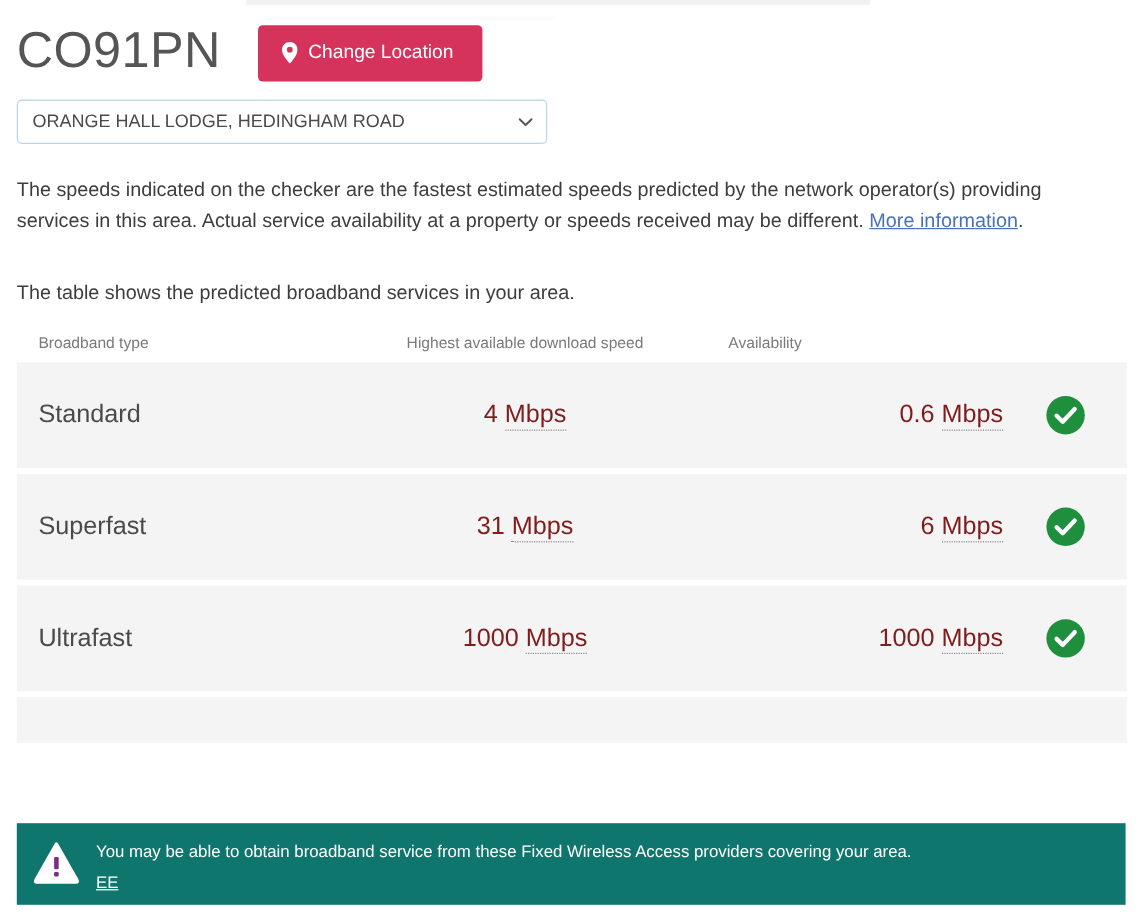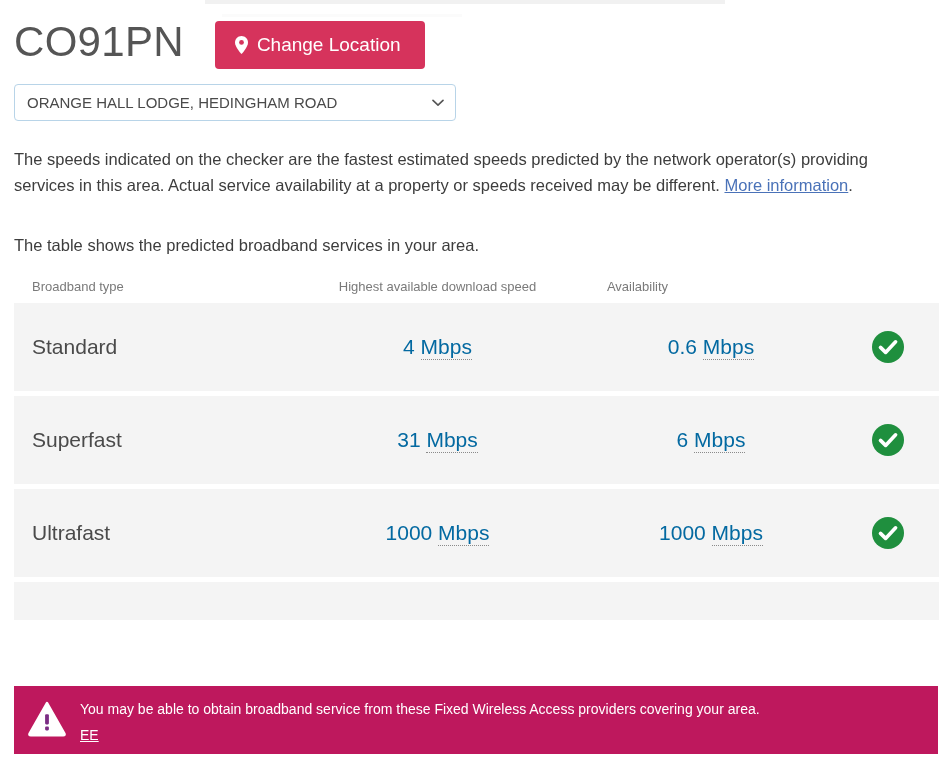--- a/index.html
+++ b/index.html
@@ -56,21 +56,21 @@
     font-weight: 400;
     letter-spacing: 0.3px;
     white-space: nowrap;
   }
   .change-location-btn {
     background: #d6335c;
     color: #ffffff;
     border: none;
     border-radius: 4px;
     font-family: "Liberation Sans", sans-serif;
-    font-size: 19px;
+    font-size: 16px;
     padding: 14px 24px 15px 20px;
     cursor: pointer;
     display: inline-flex;
     align-items: center;
     gap: 9px;
     line-height: 1;
     white-space: nowrap;
   }
   .pin-icon {
     display: inline-block;
@@ -160,26 +160,26 @@
 
   .cell-type {
     width: 275px;
     padding-left: 18px;
     box-sizing: border-box;
     font-size: 21px;
     color: #4a4a4a;
   }
   .cell-speed {
     font-size: 21px;
-    color: #0369a1;
+    color: #7f1d1d;
     box-sizing: border-box;
     text-align: center;
   }
   .cell-speed.down { width: 297px; }
-  .cell-speed.up   { width: 250px; }
+  .cell-speed.up   { width: 250px; text-align: right; }
   .unit {
     border-bottom: 1px dotted #8a8a8a;
     padding-bottom: 1px;
   }
   .cell-avail {
     width: 103px;
     text-align: center;
     box-sizing: border-box;
   }
   .tick-icon {
@@ -216,21 +216,21 @@
     line-height: 1.35;
   }
 
   
   .alert {
     position: absolute;
     left: 14px;
     top: 686px;
     width: 924px;
     box-sizing: border-box;
-    background: #be185d;
+    background: #0f766e;
     color: #ffffff;
     display: flex;
     align-items: flex-start;
     padding: 12px 14px 14px 14px;
     height: 68px;
   }
   .alert-icon {
     flex: 0 0 auto;
     width: 38px;
     height: 38px;

